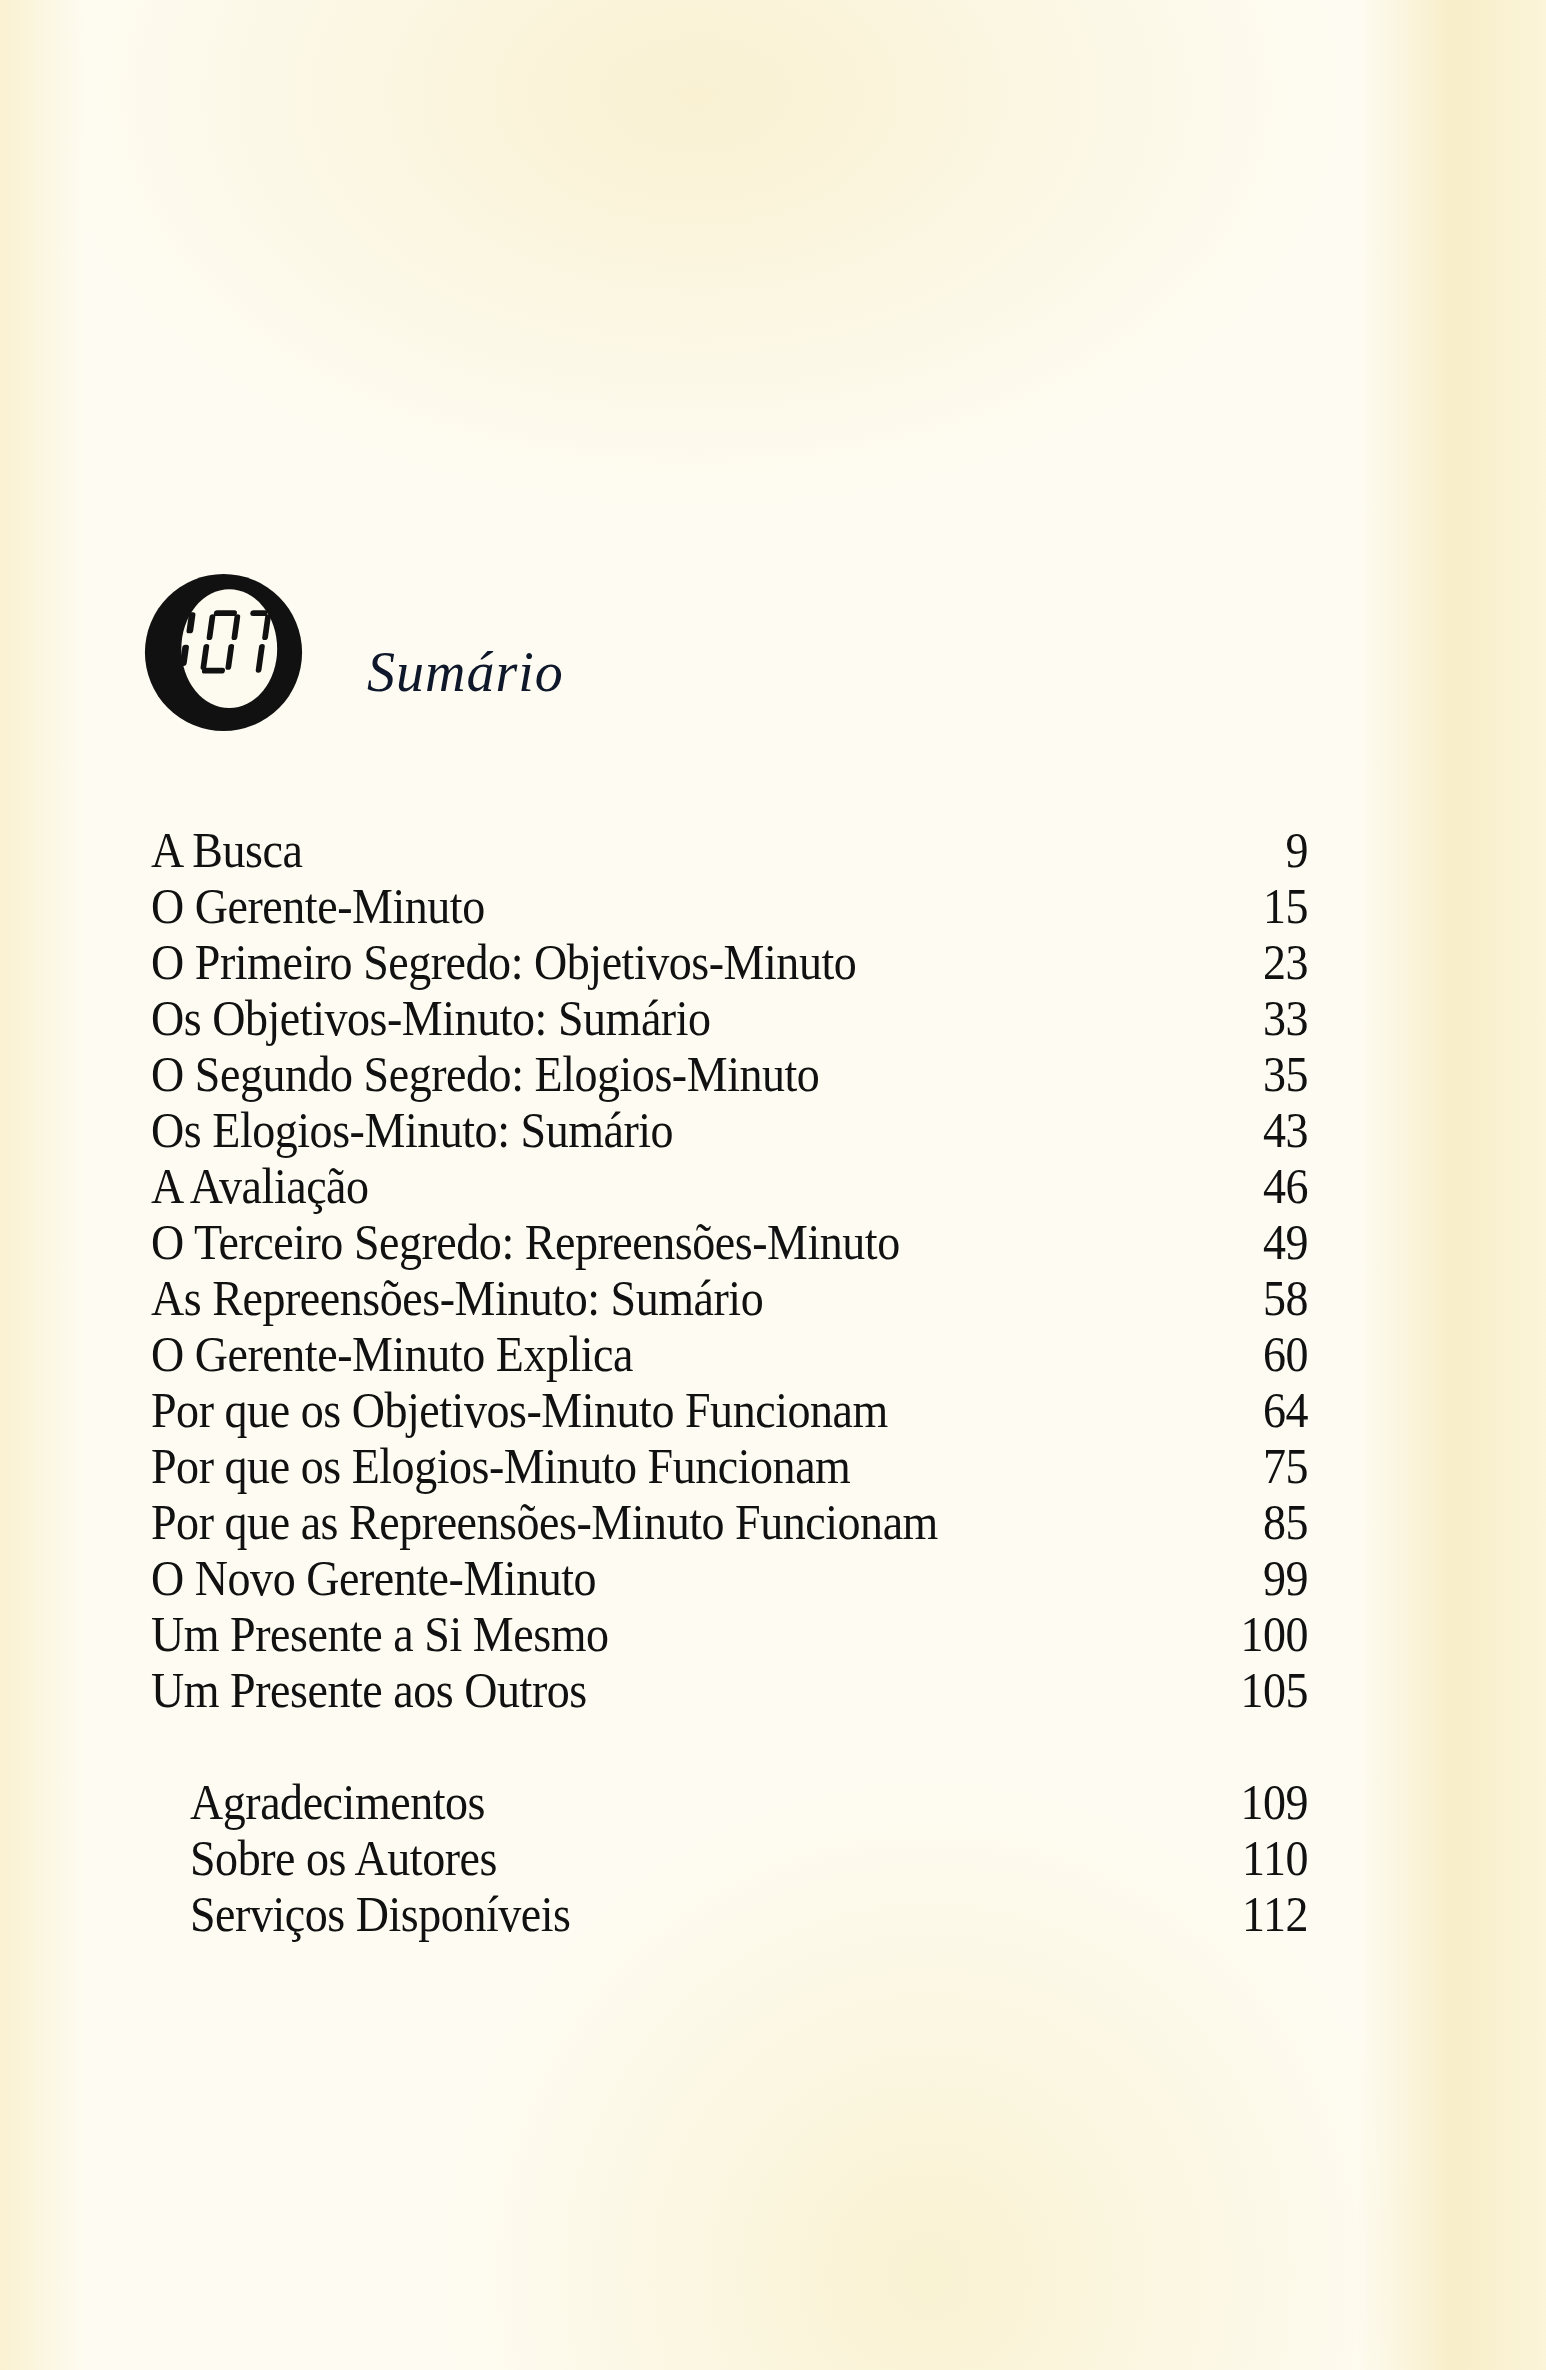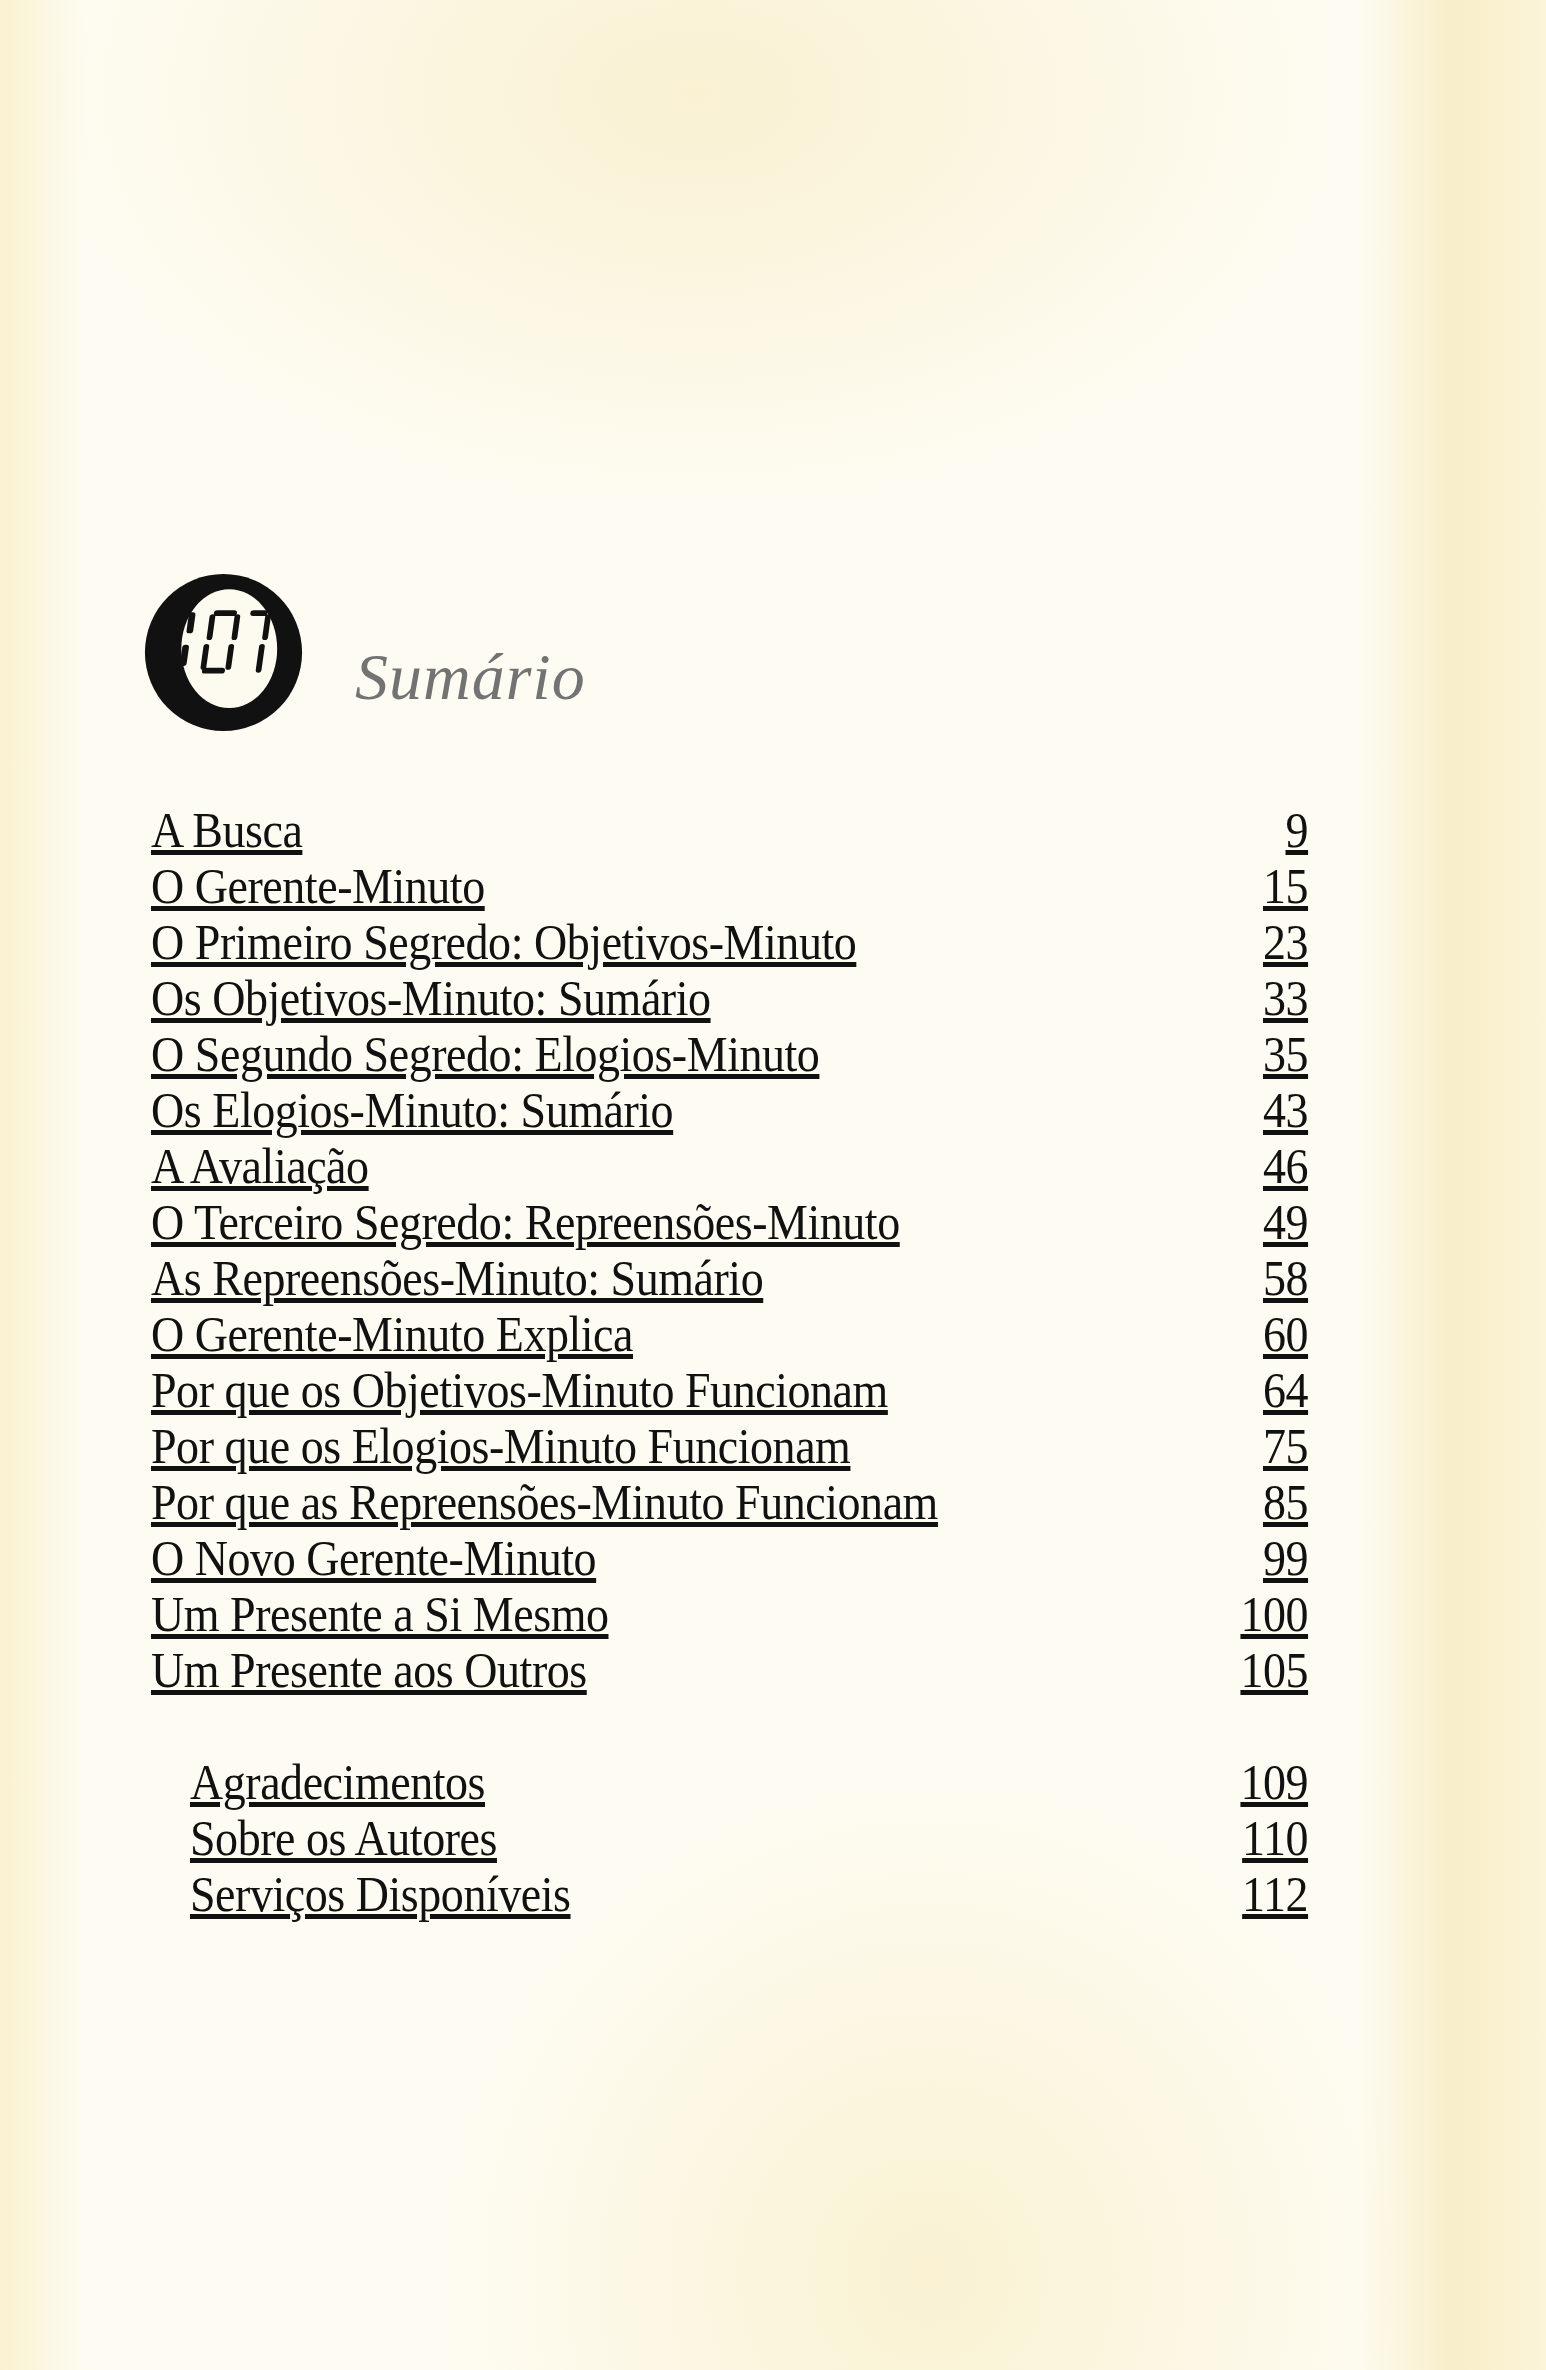--- a/index.html
+++ b/index.html
@@ -33,34 +33,33 @@
     }
     .logo {
       position: absolute;
       left: 0;
       top: 0;
       width: 161px;
       height: 161px;
     }
     .title {
       position: absolute;
-      left: 212px;
+      left: 224px;
       top: 72px;
       font-style: italic;
-      font-size: 66px;
+      font-size: 56px;
       line-height: 1;
       letter-spacing: 1px;
-      color: #737373;
+      color: #0f172a;
     }
     .toc {
       position: absolute;
       left: 151px;
-      top: 802px;
+      top: 822px;
       width: 1157px;
-      text-decoration: underline;
     }
     .toc-group + .toc-group {
       margin-top: 56px;
       margin-left: 39px;
     }
     .toc-row {
       display: flex;
       justify-content: space-between;
       align-items: baseline;
       height: 56px;

